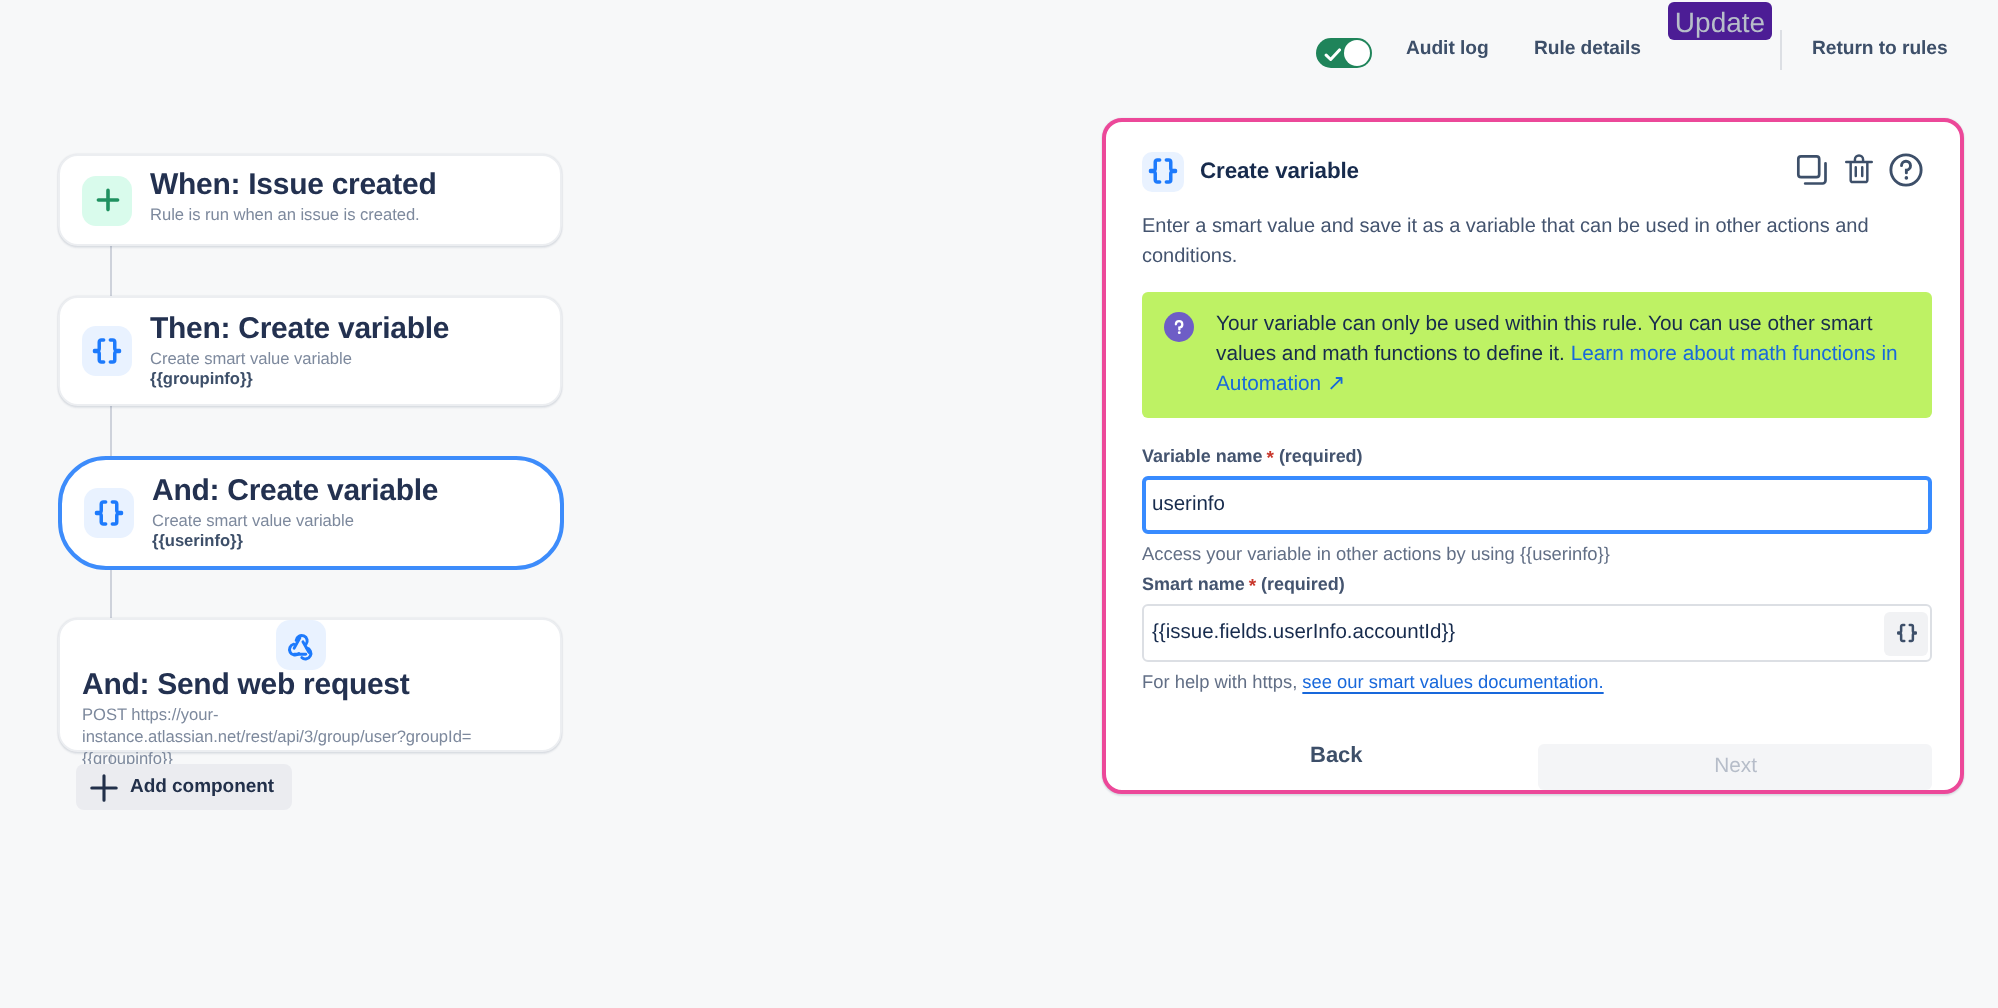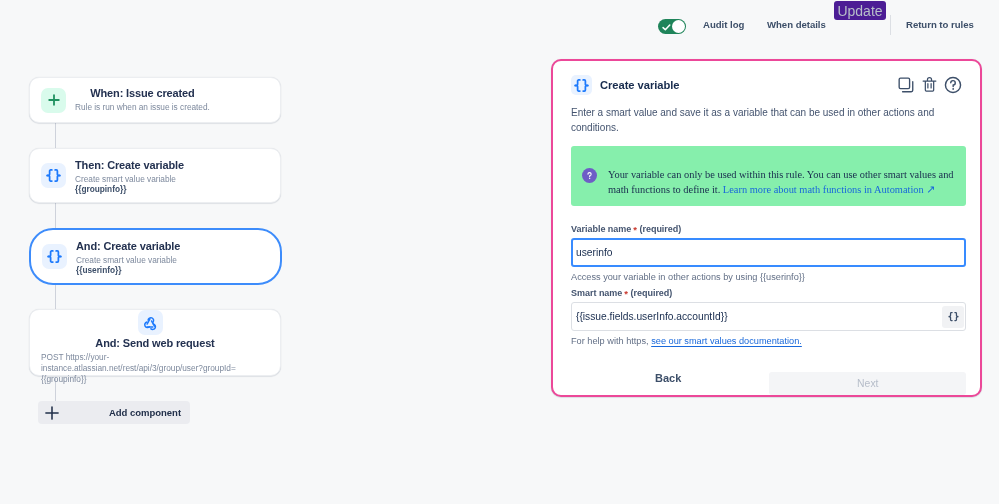--- a/index.html
+++ b/index.html
@@ -50,21 +50,21 @@
   }
   .node.selected { border: 2px solid #3d8cfb; border-radius: 24px; box-shadow: none; width: 253px; }
   .nicon {
     width: 25px; height: 25px; border-radius: 7px; flex: none;
     display: flex; align-items: center; justify-content: center;
     margin-right: 9px;
   }
   .nicon.green { background: #d9fbec; }
   .nicon.blue  { background: #e9f2ff; }
   .ntext { min-width: 0; }
-  .ntitle { font-size: 11px; font-weight: 700; color: #233150; letter-spacing: -0.14px; line-height: 12px; text-align: center; }
+  .ntitle { font-size: 15px; font-weight: 700; color: #233150; letter-spacing: -0.14px; line-height: 12px; }
   .nsub { font-size: 8.3px; color: #7d899d; line-height: 11px; margin-top: 3px; letter-spacing: -0.02px; }
   .nsub.bold { font-weight: 700; color: #3d4f69; font-size: 8.3px; margin-top: 0px; line-height: 11px; position:relative; top:-1px; }
 
   .addbtn {
     position: absolute; left: 38px; display: inline-flex; align-items: center;
     background: #ebecf0; border-radius: 4px; padding: 0 9px 0 7px; height: 23px;
     cursor: pointer;
   }
   .addbtn .lbl { font-size: 9.5px; font-weight: 700; color: #22304a; margin-left: 6px; letter-spacing: -0.02px; }
 
@@ -77,22 +77,22 @@
   .phead { display:flex; align-items:center; padding: 13px 18px 0 18px; }
   .phead .hicon {
     width: 21px; height: 20px; border-radius: 5px; background: #e9f2ff;
     display:flex; align-items:center; justify-content:center; flex:none;
   }
   .ptitle { font-size: 11.2px; font-weight: 700; color: #172b4d; margin-left: 8px; letter-spacing: -0.05px; }
   .phead .actions { margin-left:auto; display:flex; align-items:center; gap: 6px; position:relative; top: 1.5px; }
   .pdesc { font-size: 10px; color: #44546f; line-height: 15px; padding: 9px 30px 0 18px; letter-spacing: -0.01px; }
 
   .infobox {
-    position:absolute; left:18px; top:85px; width:395px; background: #86efac; border-radius: 3px;
-    display:flex; padding: 21px 12px 9px 11px; font-family: Liberation Serif, serif;
+    position:absolute; left:18px; top:85px; width:395px; background: #bef264; border-radius: 3px;
+    display:flex; padding: 9px 12px 9px 11px;
   }
   .infobox .bubble {
     width: 15px; height: 15px; border-radius: 50%; background: #6e5dc6; flex:none;
     display:flex; align-items:center; justify-content:center; margin-top:1px;
   }
   .infotext { font-size: 10.4px; color: #172b4d; line-height: 15px; margin-left: 11px; width: 348px; }
   .infotext a { color: #1868db; text-decoration: none; }
   .infotext .ext { font-size: 11px; display:inline-block; }
 
   .field { position:absolute; left:18px; width:395px; }
@@ -126,21 +126,21 @@
 <body>
 
 <div class="topbar">
   <div class="toggle">
     <svg class="chk" width="9" height="9" viewBox="0 0 10 10">
       <path d="M1.2 5.1 L3.7 7.5 L8.6 2.2" fill="none" stroke="#ffffff" stroke-width="1.7" stroke-linecap="round" stroke-linejoin="round"></path>
     </svg>
     <div class="knob"></div>
   </div>
   <div class="tb-link" style="left:703px">Audit log</div>
-  <div class="tb-link" style="left:767px">When details</div>
+  <div class="tb-link" style="left:767px">Rule details</div>
   <div class="tb-btn">Update</div>
   <div class="tb-div"></div>
   <div class="tb-link tb-last">Return to rules</div>
 </div>
 
 <div class="canvas">
   <div class="chain" style="top:73px;height:25px;"></div>
   <div class="chain" style="top:153px;height:25px;"></div>
   <div class="chain" style="top:234px;height:25px;"></div>
   <div class="chain" style="top:327px;height:24px;"></div>
@@ -205,21 +205,21 @@
             <path d="M13.4 9.8l4.2 7.4"></path>
           </g>
         </svg>
     </div>
     <div class="ntext" style="padding-top:2px">
       <div class="ntitle">And: Send web request</div>
       <div class="nsub">POST https://your-instance.atlassian.net/rest/api/3/group/user?groupId={{groupinfo}}</div>
     </div>
   </div>
 
-  <div class="addbtn" style="top:351px;gap:44px;">
+  <div class="addbtn" style="top:332px;">
     <svg width="14" height="14" viewBox="0 0 14 14">
         <path d="M7 0.9 V13.1 M0.9 7 H13.1" stroke="#22304a" stroke-width="1.55" stroke-linecap="round"></path>
       </svg>
     <span class="lbl">Add component</span>
   </div>
 </div>
 
 <div class="panel">
   <div class="phead">
     <div class="hicon">

